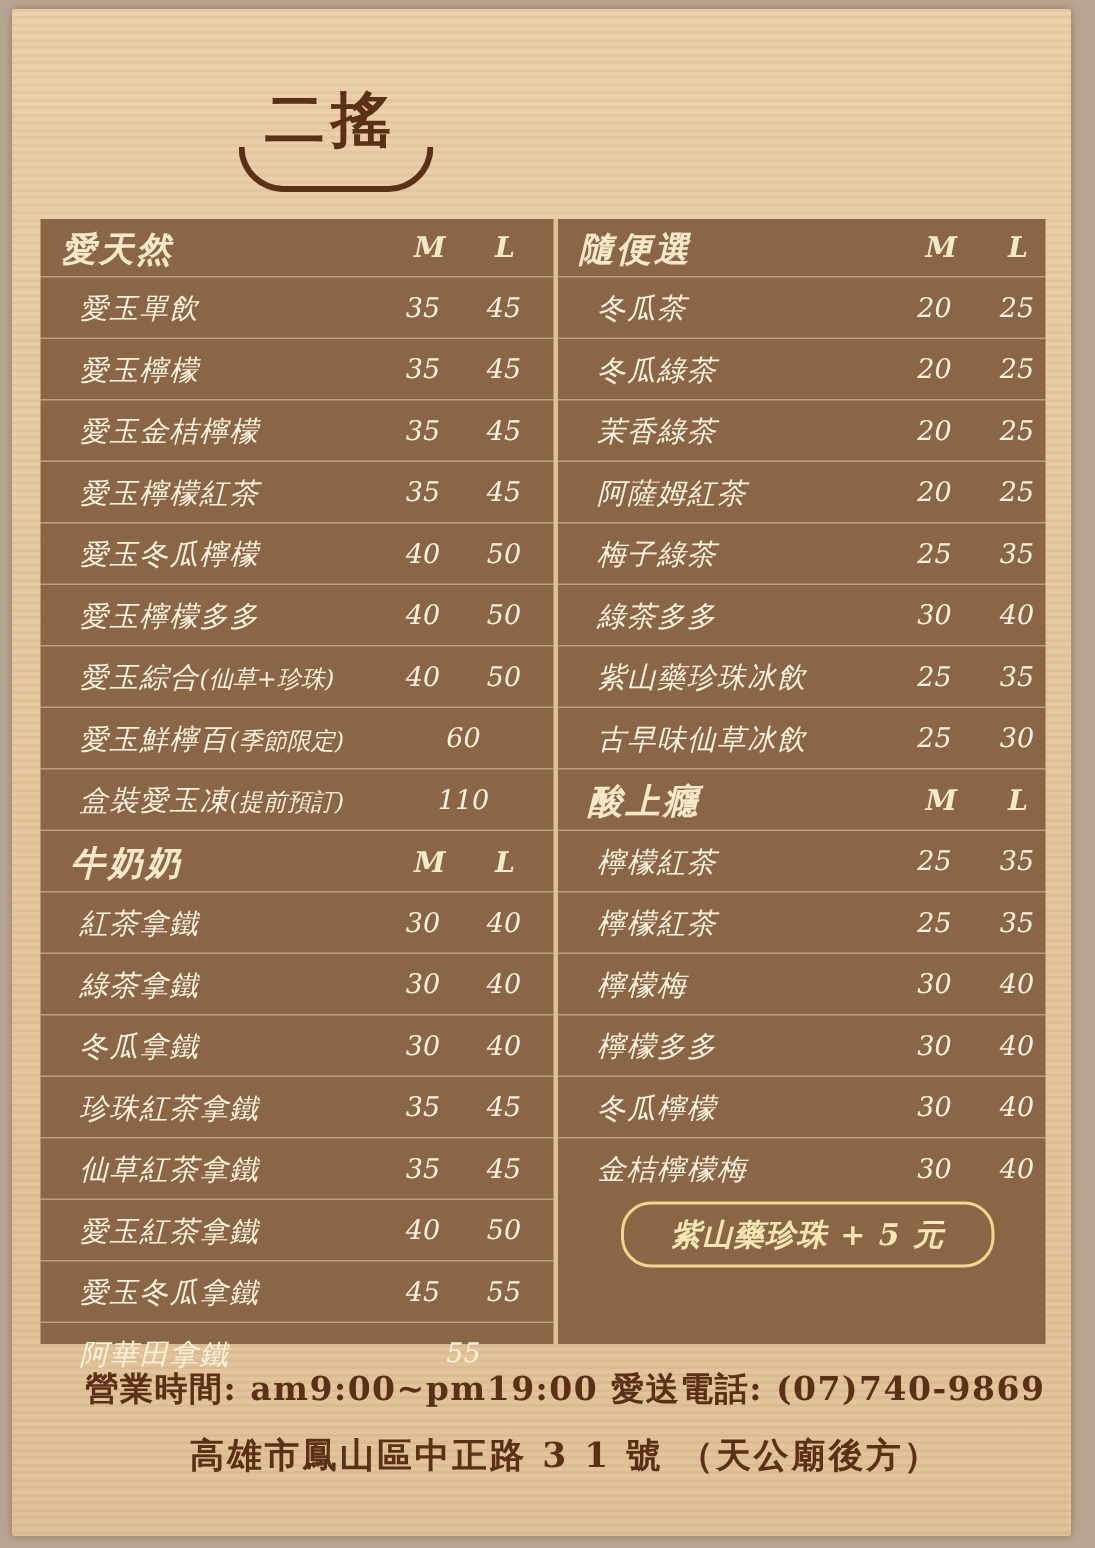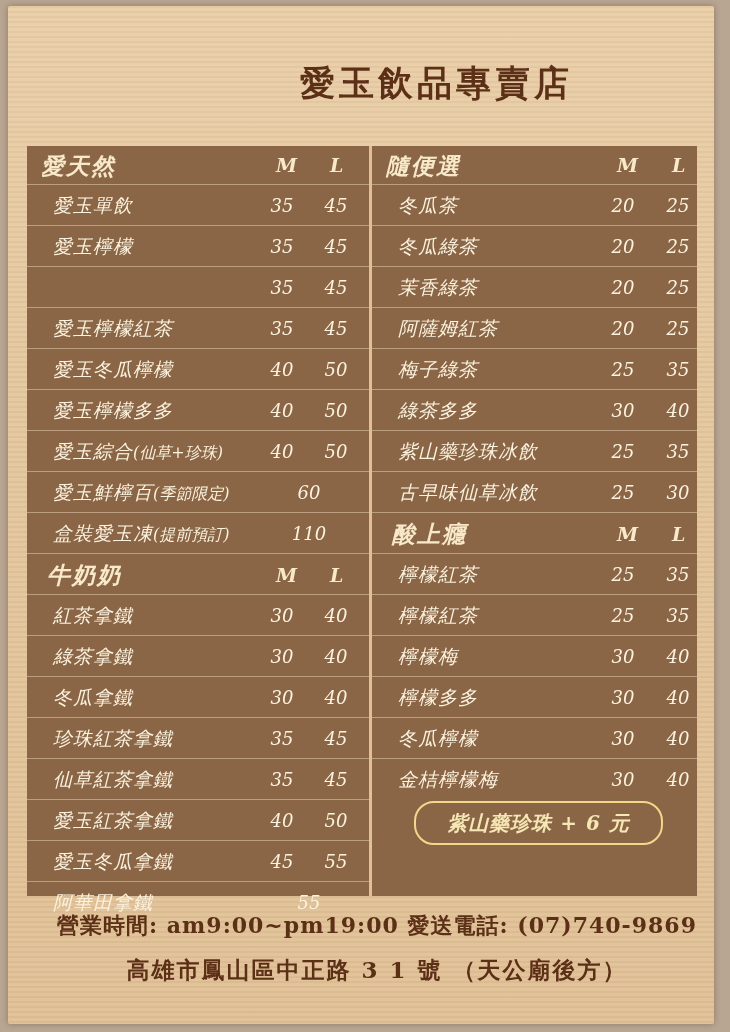--- a/index.html
+++ b/index.html
@@ -245,21 +245,24 @@
   }
   #foot-hours { font-size: 22px; letter-spacing: 1px; }
   #foot-addr  { font-size: 23px; letter-spacing: 2px; margin-top: 14px; }
 </style>
 </head>
 <body>
 
 <div id="board">
 
   <div id="header">
-    <div id="brand-title">愛玉飲品專賣店</div>
+    <div id="logo-mark">
+      <div class="lm-char">二搖</div>
+      <div class="lm-swoosh"></div>
+    </div>
   </div>
 
   <div id="menu">
 
     <div class="col col-left">
 
       <div class="section-head">
         <div class="sh-title">愛天然</div>
         <div class="sh-m">M</div>
         <div class="sh-l">L</div>
@@ -269,20 +272,21 @@
         <div class="nm">愛玉單飲</div>
         <div class="p1">35</div>
         <div class="p2">45</div>
       </div>
       <div class="row">
         <div class="nm">愛玉檸檬</div>
         <div class="p1">35</div>
         <div class="p2">45</div>
       </div>
       <div class="row">
+        <div class="nm">愛玉金桔檸檬</div>
         <div class="p1">35</div>
         <div class="p2">45</div>
       </div>
       <div class="row">
         <div class="nm">愛玉檸檬紅茶</div>
         <div class="p1">35</div>
         <div class="p2">45</div>
       </div>
       <div class="row">
         <div class="nm">愛玉冬瓜檸檬</div>
@@ -436,21 +440,21 @@
         <div class="p1">30</div>
         <div class="p2">40</div>
       </div>
       <div class="row">
         <div class="nm">金桔檸檬梅</div>
         <div class="p1">30</div>
         <div class="p2">40</div>
       </div>
 
       <div id="promo">
-        <span>紫山藥珍珠 + 6 元</span>
+        <span>紫山藥珍珠 + 5 元</span>
       </div>
 
     </div>
   </div>
 
   <div id="footer">
     <div class="foot-line" id="foot-hours">營業時間: am9:00~pm19:00  愛送電話: (07)740-9869</div>
     <div class="foot-line" id="foot-addr">高雄市鳳山區中正路 3 1 號 （天公廟後方）</div>
   </div>
 

